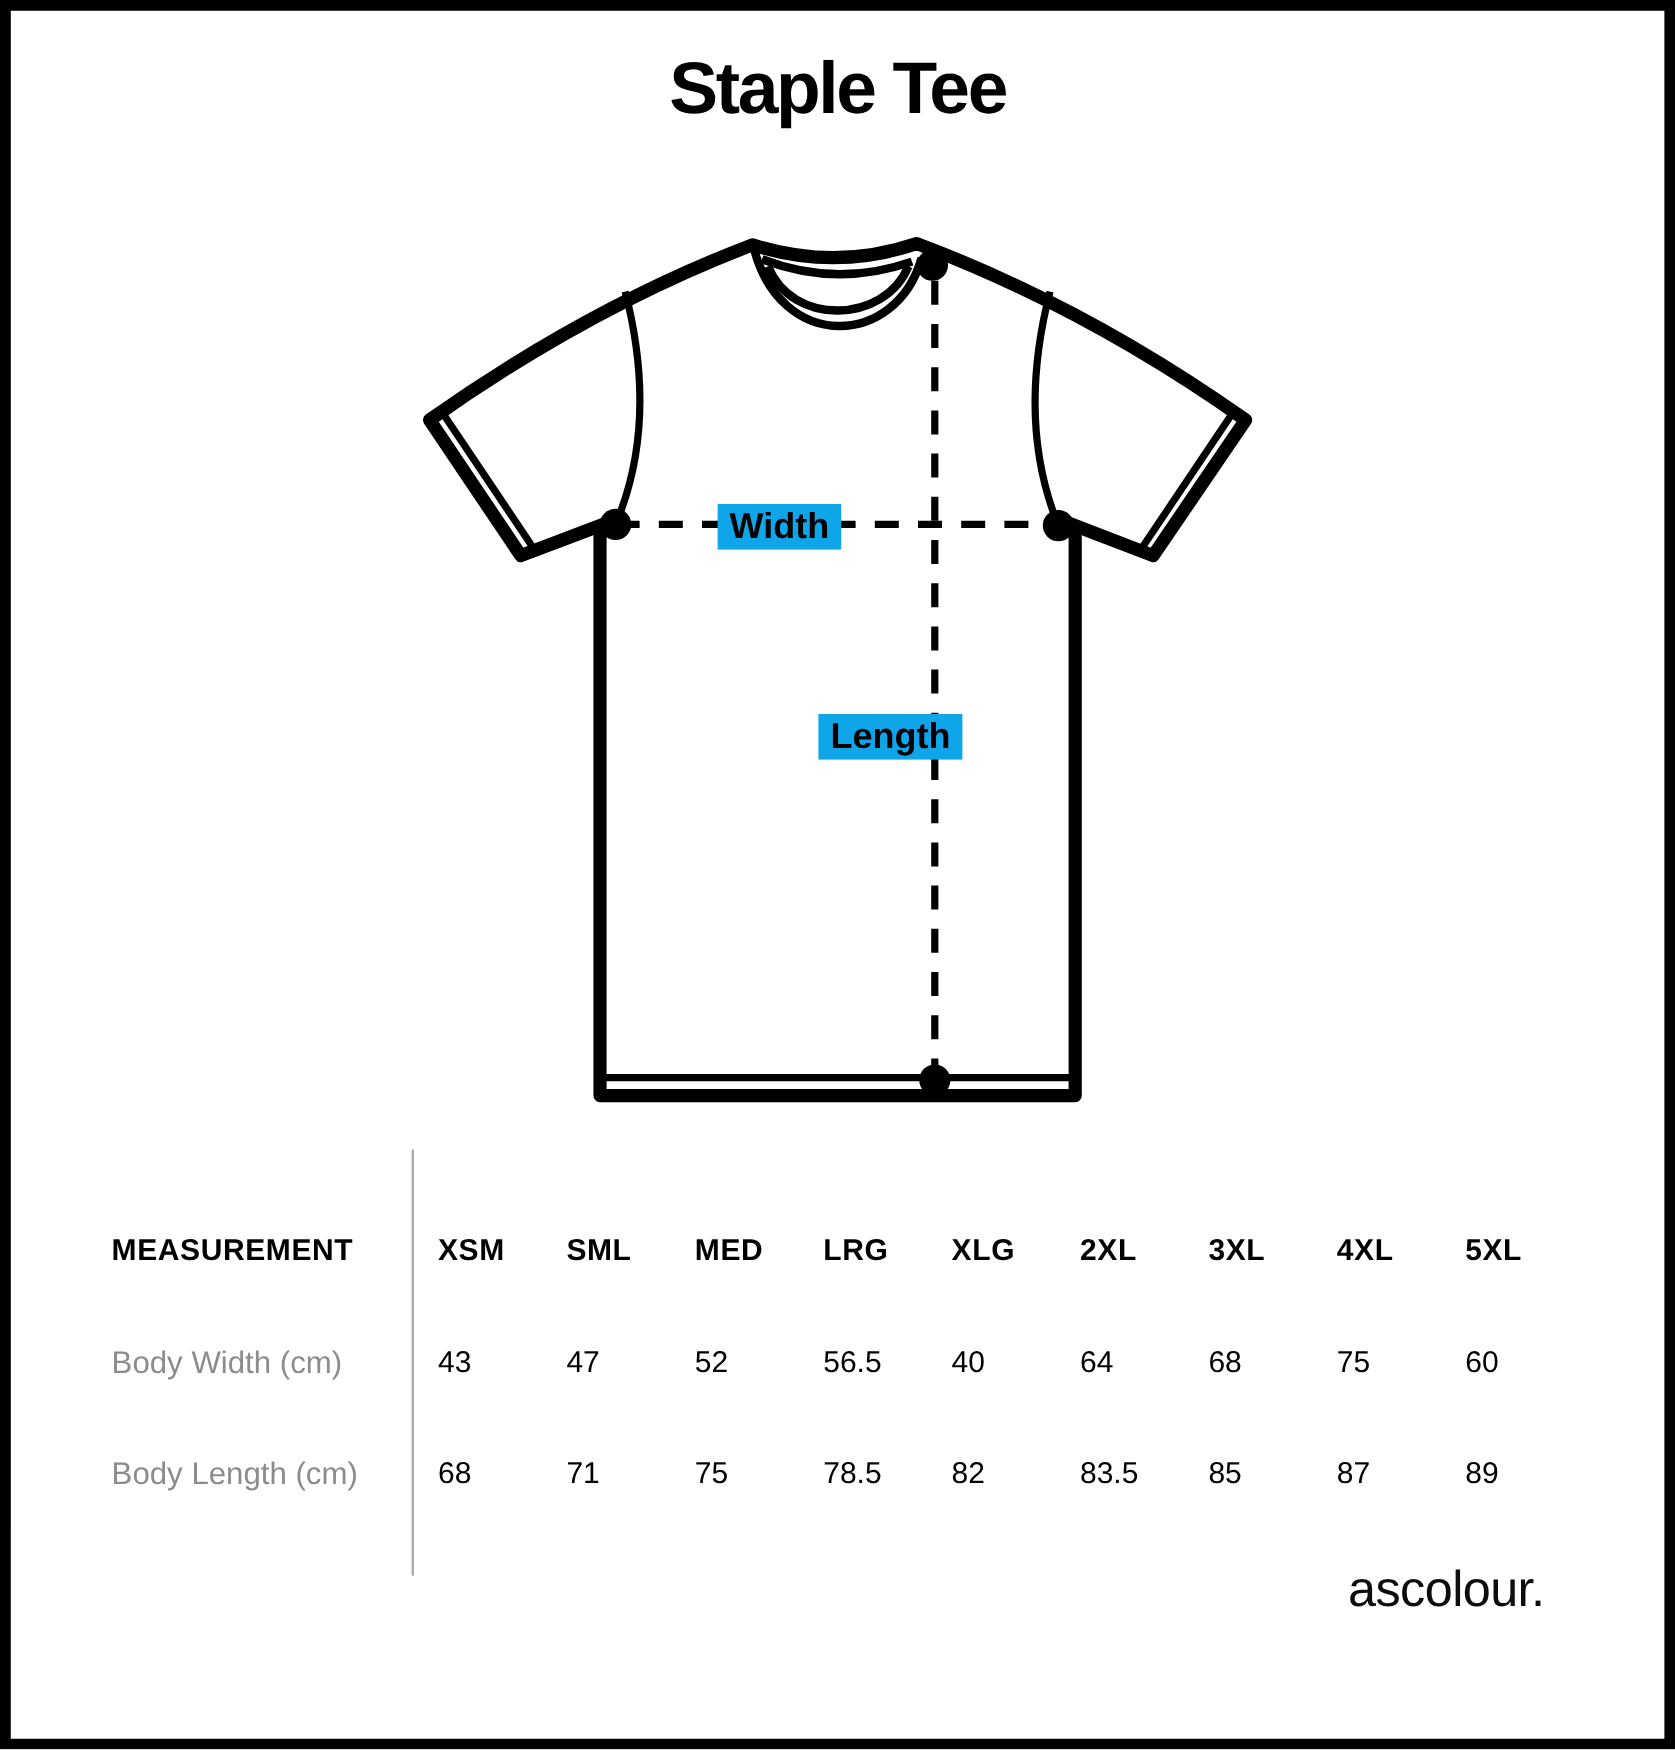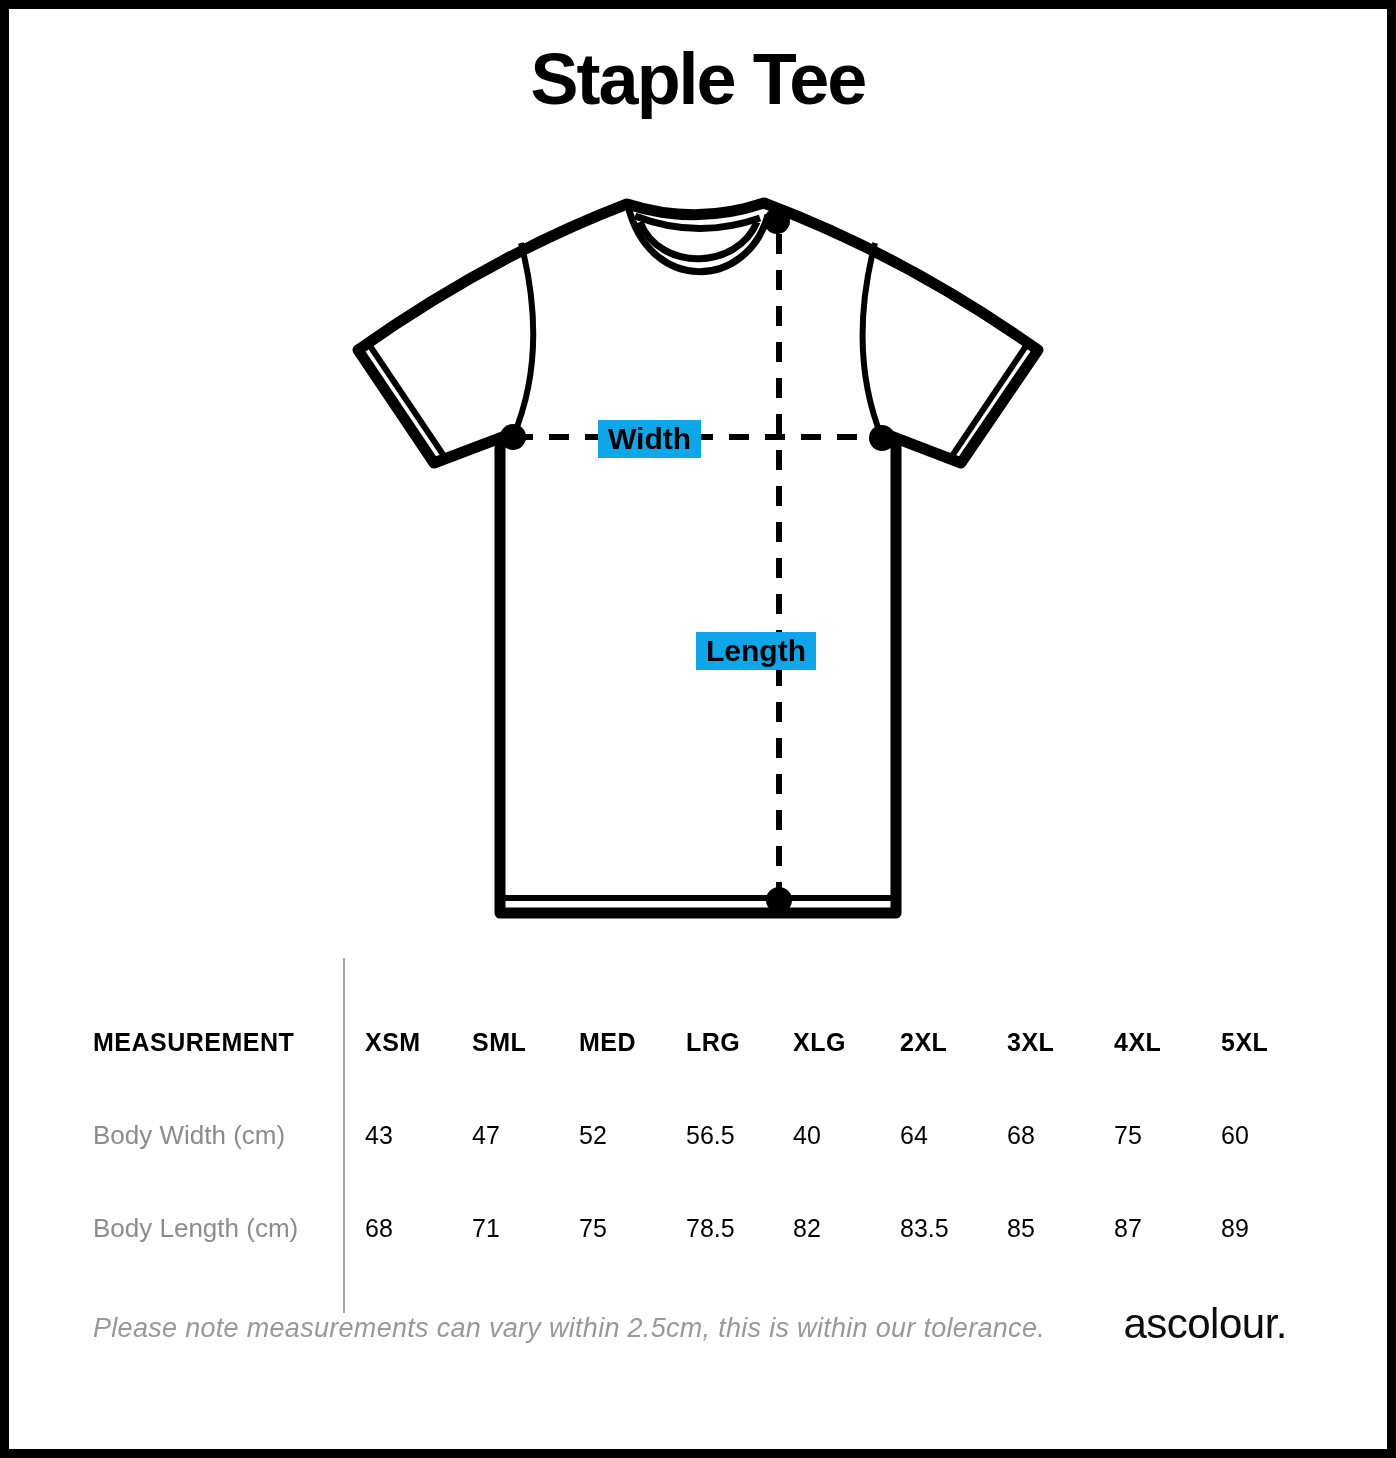--- a/index.html
+++ b/index.html
@@ -13,42 +13,42 @@
   #frame{
     position:absolute;inset:0;
     box-shadow:inset 0 0 0 9px var(--ink,#000);
     pointer-events:none;
     z-index:50;
   }
   #title{
     position:absolute;top:38px;left:0;right:0;
     margin:0;
     text-align:center;
-    font-size:72px;
+    font-size:61px;
     font-weight:bold;
     letter-spacing:-2px;
     color:var(--ink,#000);
   }
   #tee-svg{
     position:absolute;left:330px;top:175px;
     width:720px;height:745px;
   }
   .measure-label{
     position:absolute;
     background:#0ea5e9;
     font-weight:bold;
     font-size:30px;
     color:var(--ink,#000);
     text-align:center;
     padding:2px 10px;
     z-index:10;
     white-space:nowrap;
   }
   #width-label{left:598px;top:420px;}
-  #length-label{left:696px;top:595px;margin-top:37px;}
+  #length-label{left:682px;top:595px;}
   #col-divider{
     position:absolute;
     left:343px;top:958px;
     width:2px;height:355px;
     background:#aaaaaa;
   }
   #size-grid{
     position:absolute;
     left:60px;top:996px;
     display:grid;
@@ -170,16 +170,15 @@
       <div class="cell value">71</div>
       <div class="cell value">75</div>
       <div class="cell value">78.5</div>
       <div class="cell value">82</div>
       <div class="cell value">83.5</div>
       <div class="cell value">85</div>
       <div class="cell value">87</div>
       <div class="cell value">89</div>
     </div>
 
-  <div id="footer-note">Please note measurements can vary within 2.5cm, this is within our tolerance.</div>
   <div id="brand-logo">ascolour.</div>
 
 </div>
 
 </body></html>

